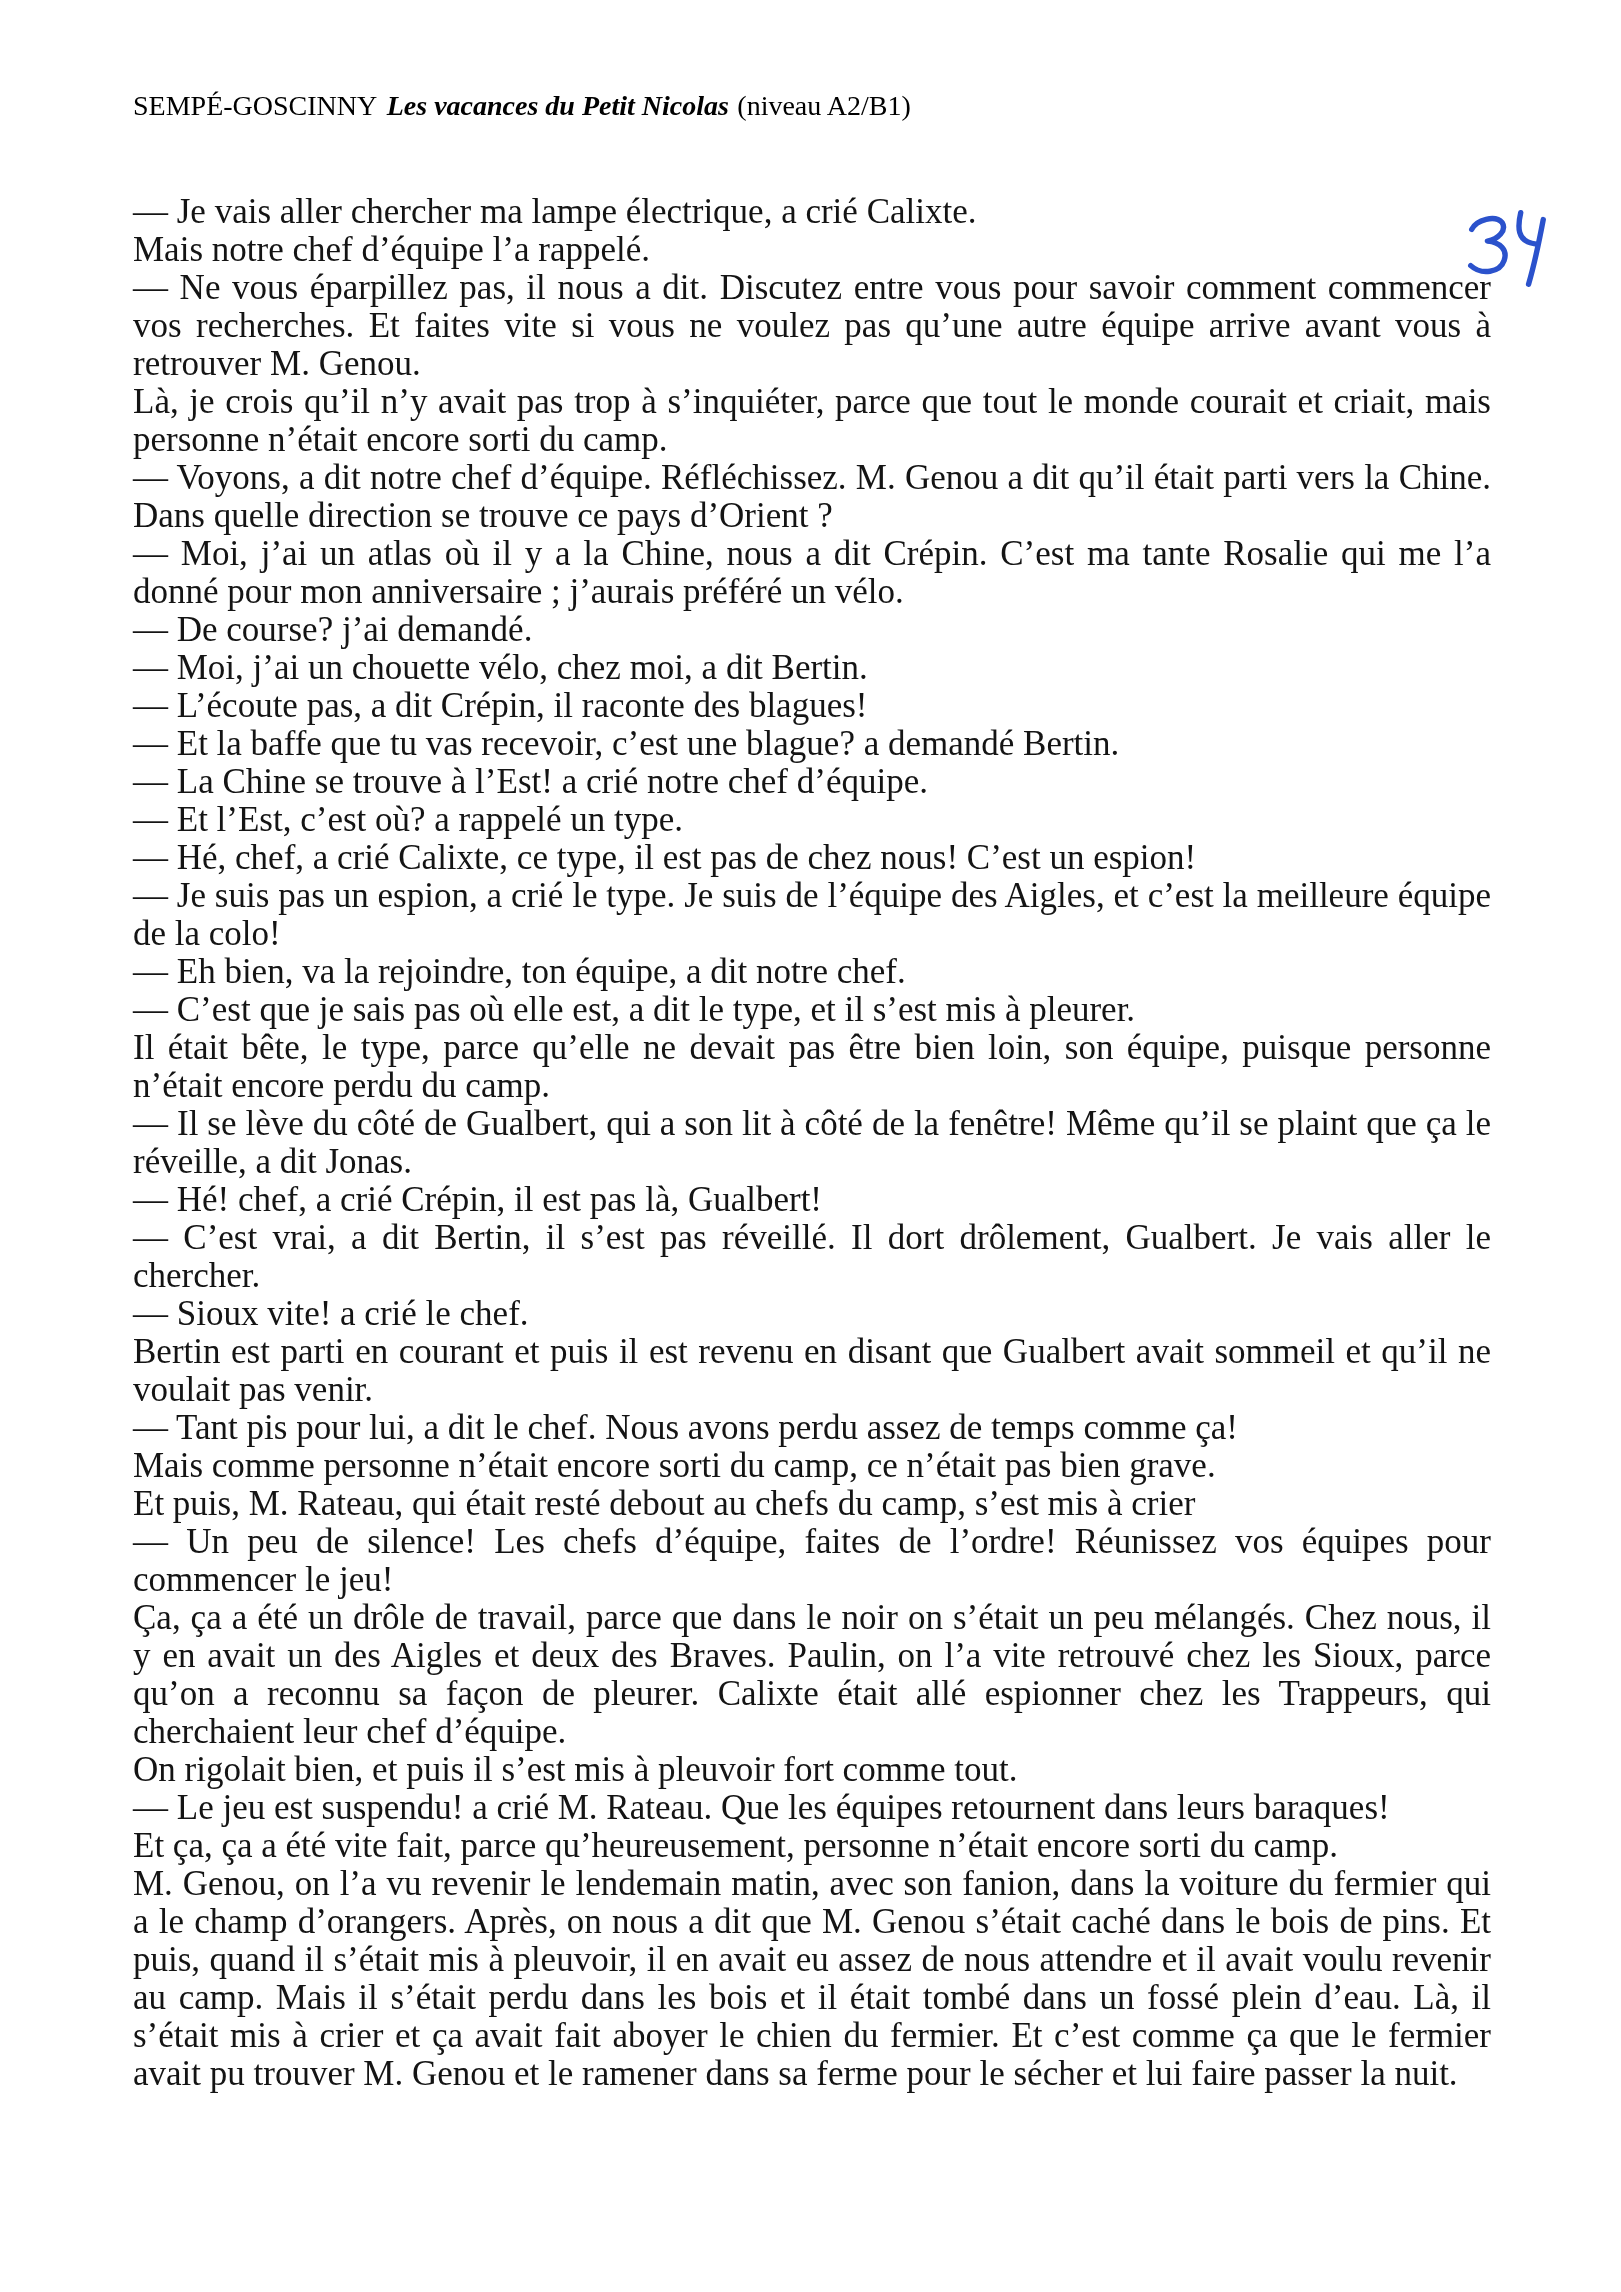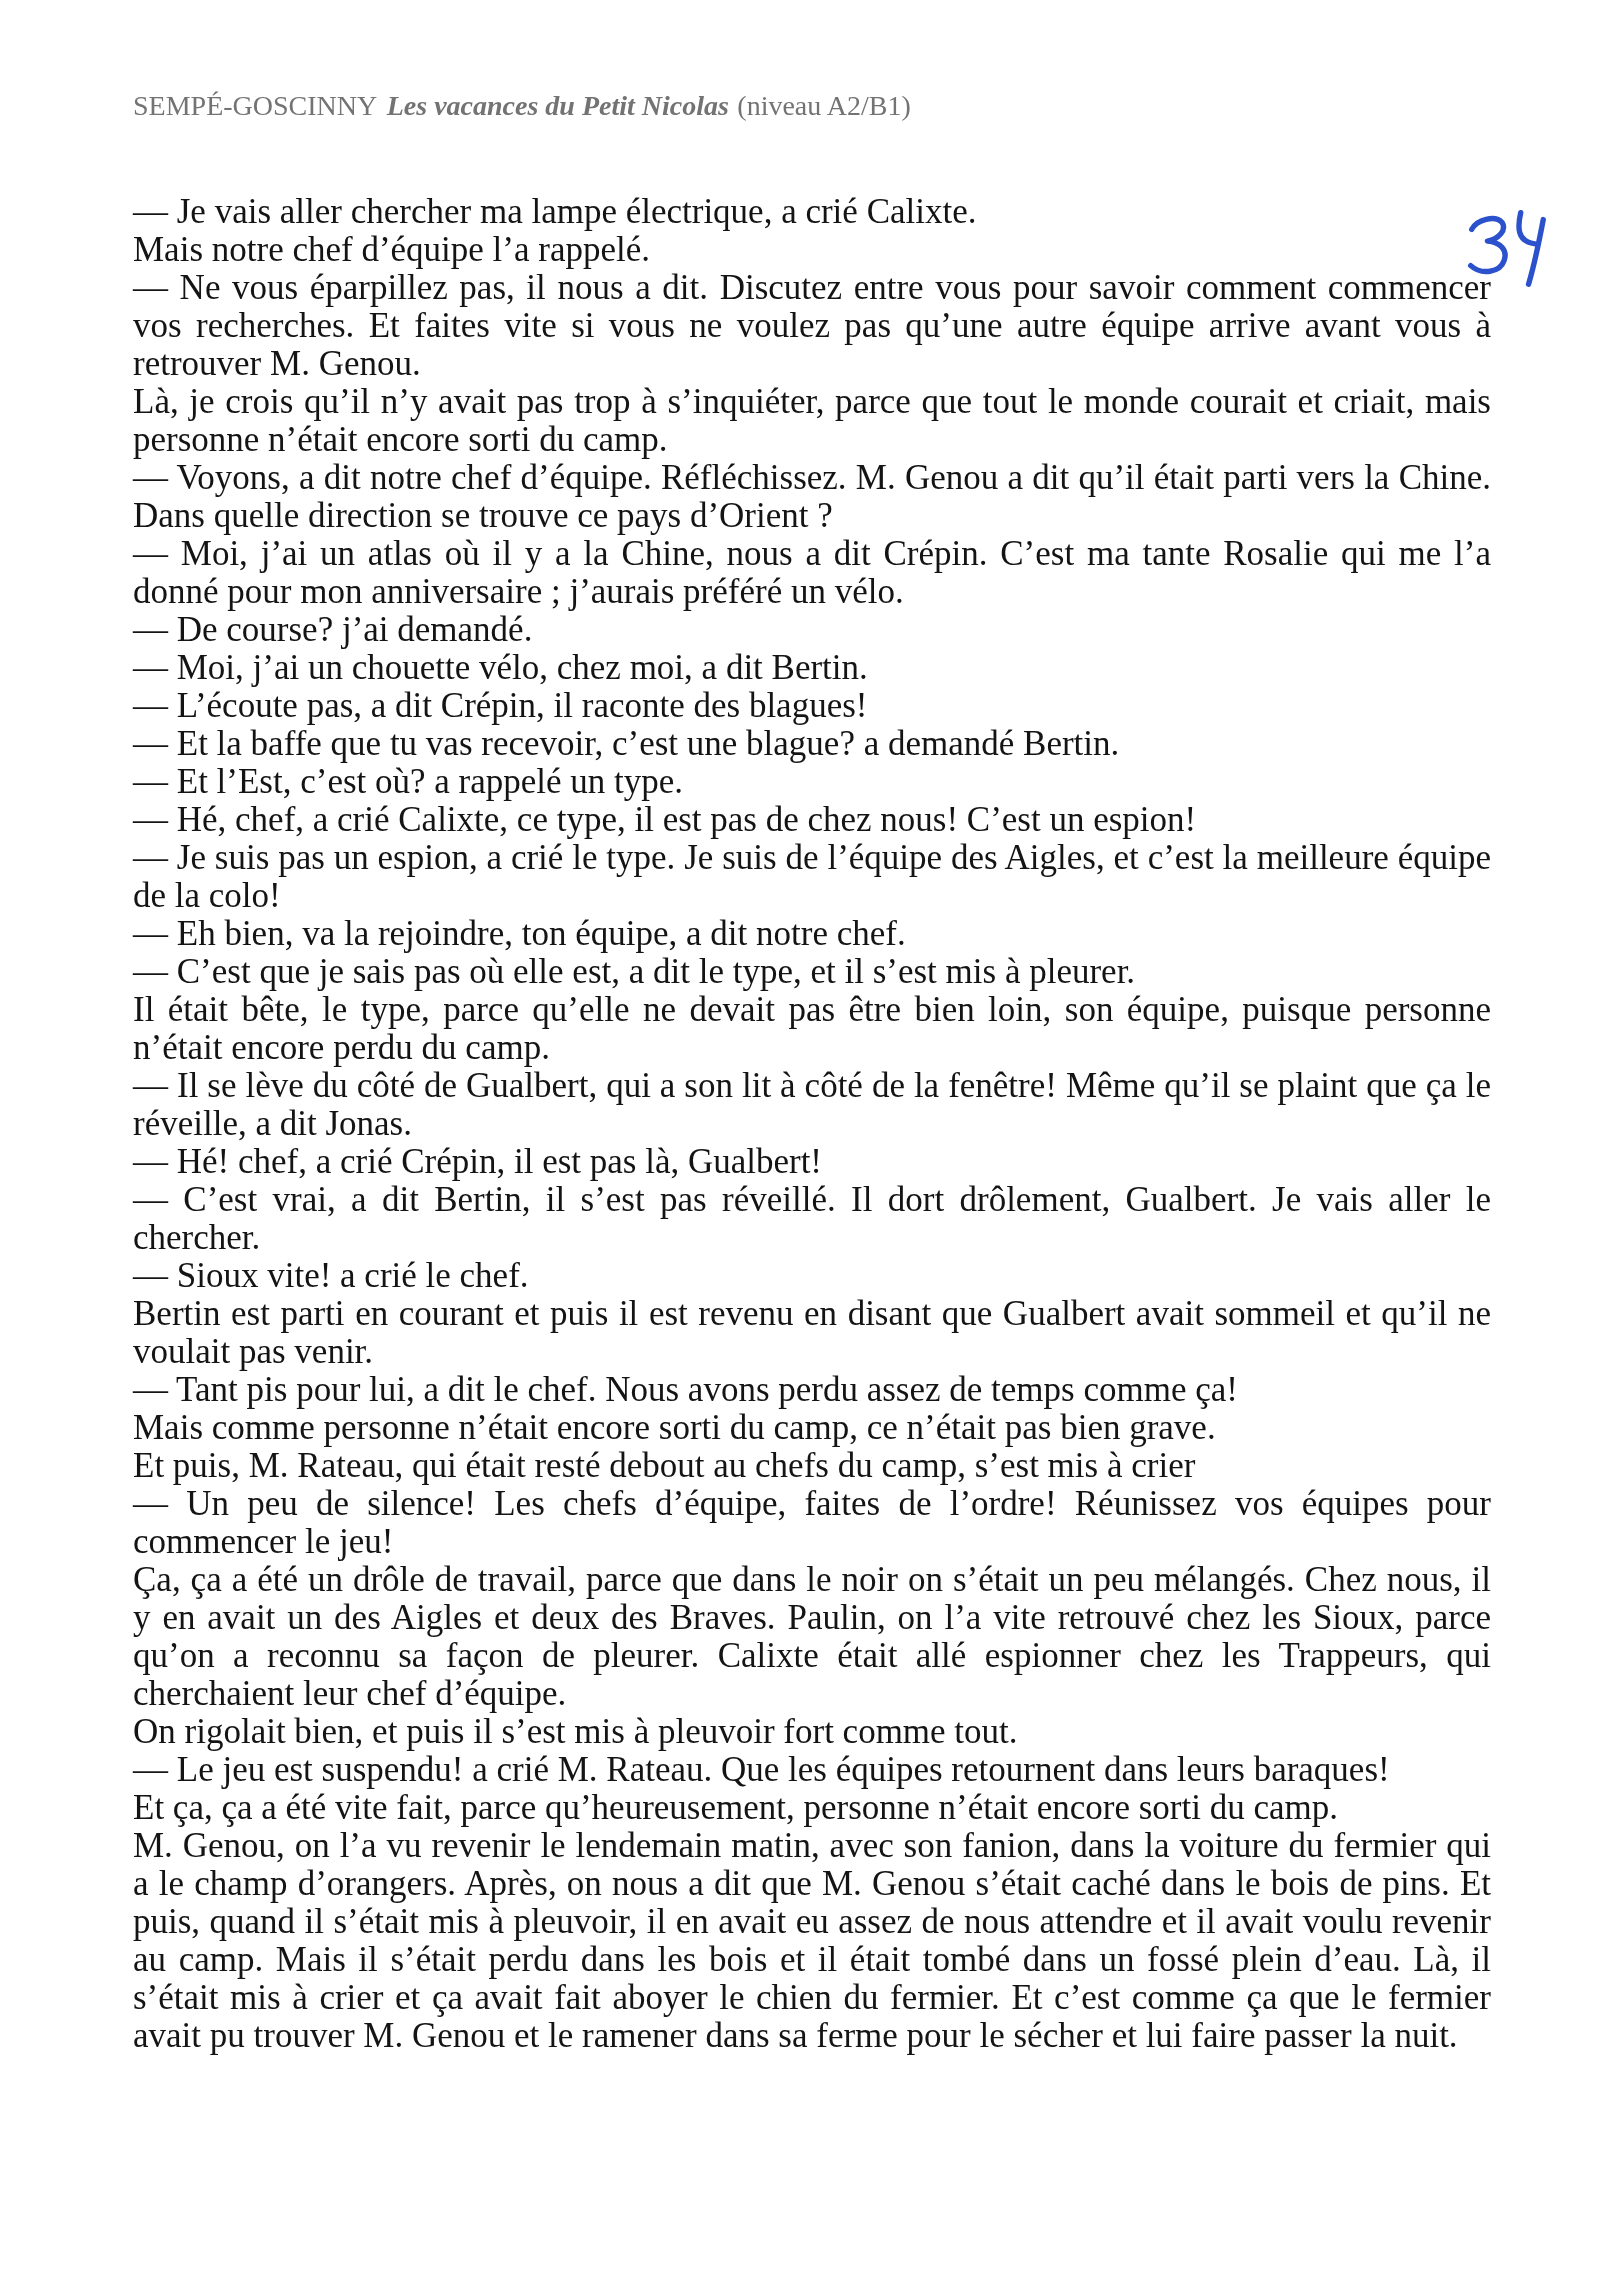--- a/index.html
+++ b/index.html
@@ -15,21 +15,21 @@
     font-family: "Liberation Serif", "DejaVu Serif", serif;
     color: #141414;
     overflow: hidden;
   }
   .doc-header {
     position: absolute;
     left: 133px;
     top: 90px;
     font-size: 28px;
     white-space: nowrap;
-    color: #737373;
+    color: #000000;
   }
   .doc-header .title {
     font-weight: bold;
     font-style: italic;
     margin-left: 0.34em;
   }
   .doc-header .level {
     margin-left: 0.30em;
   }
   .body-text {
@@ -87,20 +87,21 @@
     <p>— Je vais aller chercher ma lampe électrique, a crié Calixte.</p>
     <p>Mais notre chef d’équipe l’a rappelé.</p>
     <p>— Ne vous éparpillez pas, il nous a dit. Discutez entre vous pour savoir comment commencer vos recherches. Et faites vite si vous ne voulez pas qu’une autre équipe arrive avant vous à retrouver M. Genou.</p>
     <p>Là, je crois qu’il n’y avait pas trop à s’inquiéter, parce que tout le monde courait et criait, mais personne n’était encore sorti du camp.</p>
     <p>— Voyons, a dit notre chef d’équipe. Réfléchissez. M. Genou a dit qu’il était parti vers la Chine. Dans quelle direction se trouve ce pays d’Orient ?</p>
     <p>— Moi, j’ai un atlas où il y a la Chine, nous a dit Crépin. C’est ma tante Rosalie qui me l’a donné pour mon anniversaire ; j’aurais préféré un vélo.</p>
     <p>— De course? j’ai demandé.</p>
     <p>— Moi, j’ai un chouette vélo, chez moi, a dit Bertin.</p>
     <p>— L’écoute pas, a dit Crépin, il raconte des blagues!</p>
     <p>— Et la baffe que tu vas recevoir, c’est une blague? a demandé Bertin.</p>
+    <p>— La Chine se trouve à l’Est! a crié notre chef d’équipe.</p>
     <p>— Et l’Est, c’est où? a rappelé un type.</p>
     <p>— Hé, chef, a crié Calixte, ce type, il est pas de chez nous! C’est un espion!</p>
     <p>— Je suis pas un espion, a crié le type. Je suis de l’équipe des Aigles, et c’est la meilleure équipe de la colo!</p>
     <p>— Eh bien, va la rejoindre, ton équipe, a dit notre chef.</p>
     <p>— C’est que je sais pas où elle est, a dit le type, et il s’est mis à pleurer.</p>
     <p>Il était bête, le type, parce qu’elle ne devait pas être bien loin, son équipe, puisque personne n’était encore perdu du camp.</p>
     <p>— Il se lève du côté de Gualbert, qui a son lit à côté de la fenêtre! Même qu’il se plaint que ça le réveille, a dit Jonas.</p>
     <p>— Hé! chef, a crié Crépin, il est pas là, Gualbert!</p>
     <p>— C’est vrai, a dit Bertin, il s’est pas réveillé. Il dort drôlement, Gualbert. Je vais aller le chercher.</p>
     <p>— Sioux vite! a crié le chef.</p>

